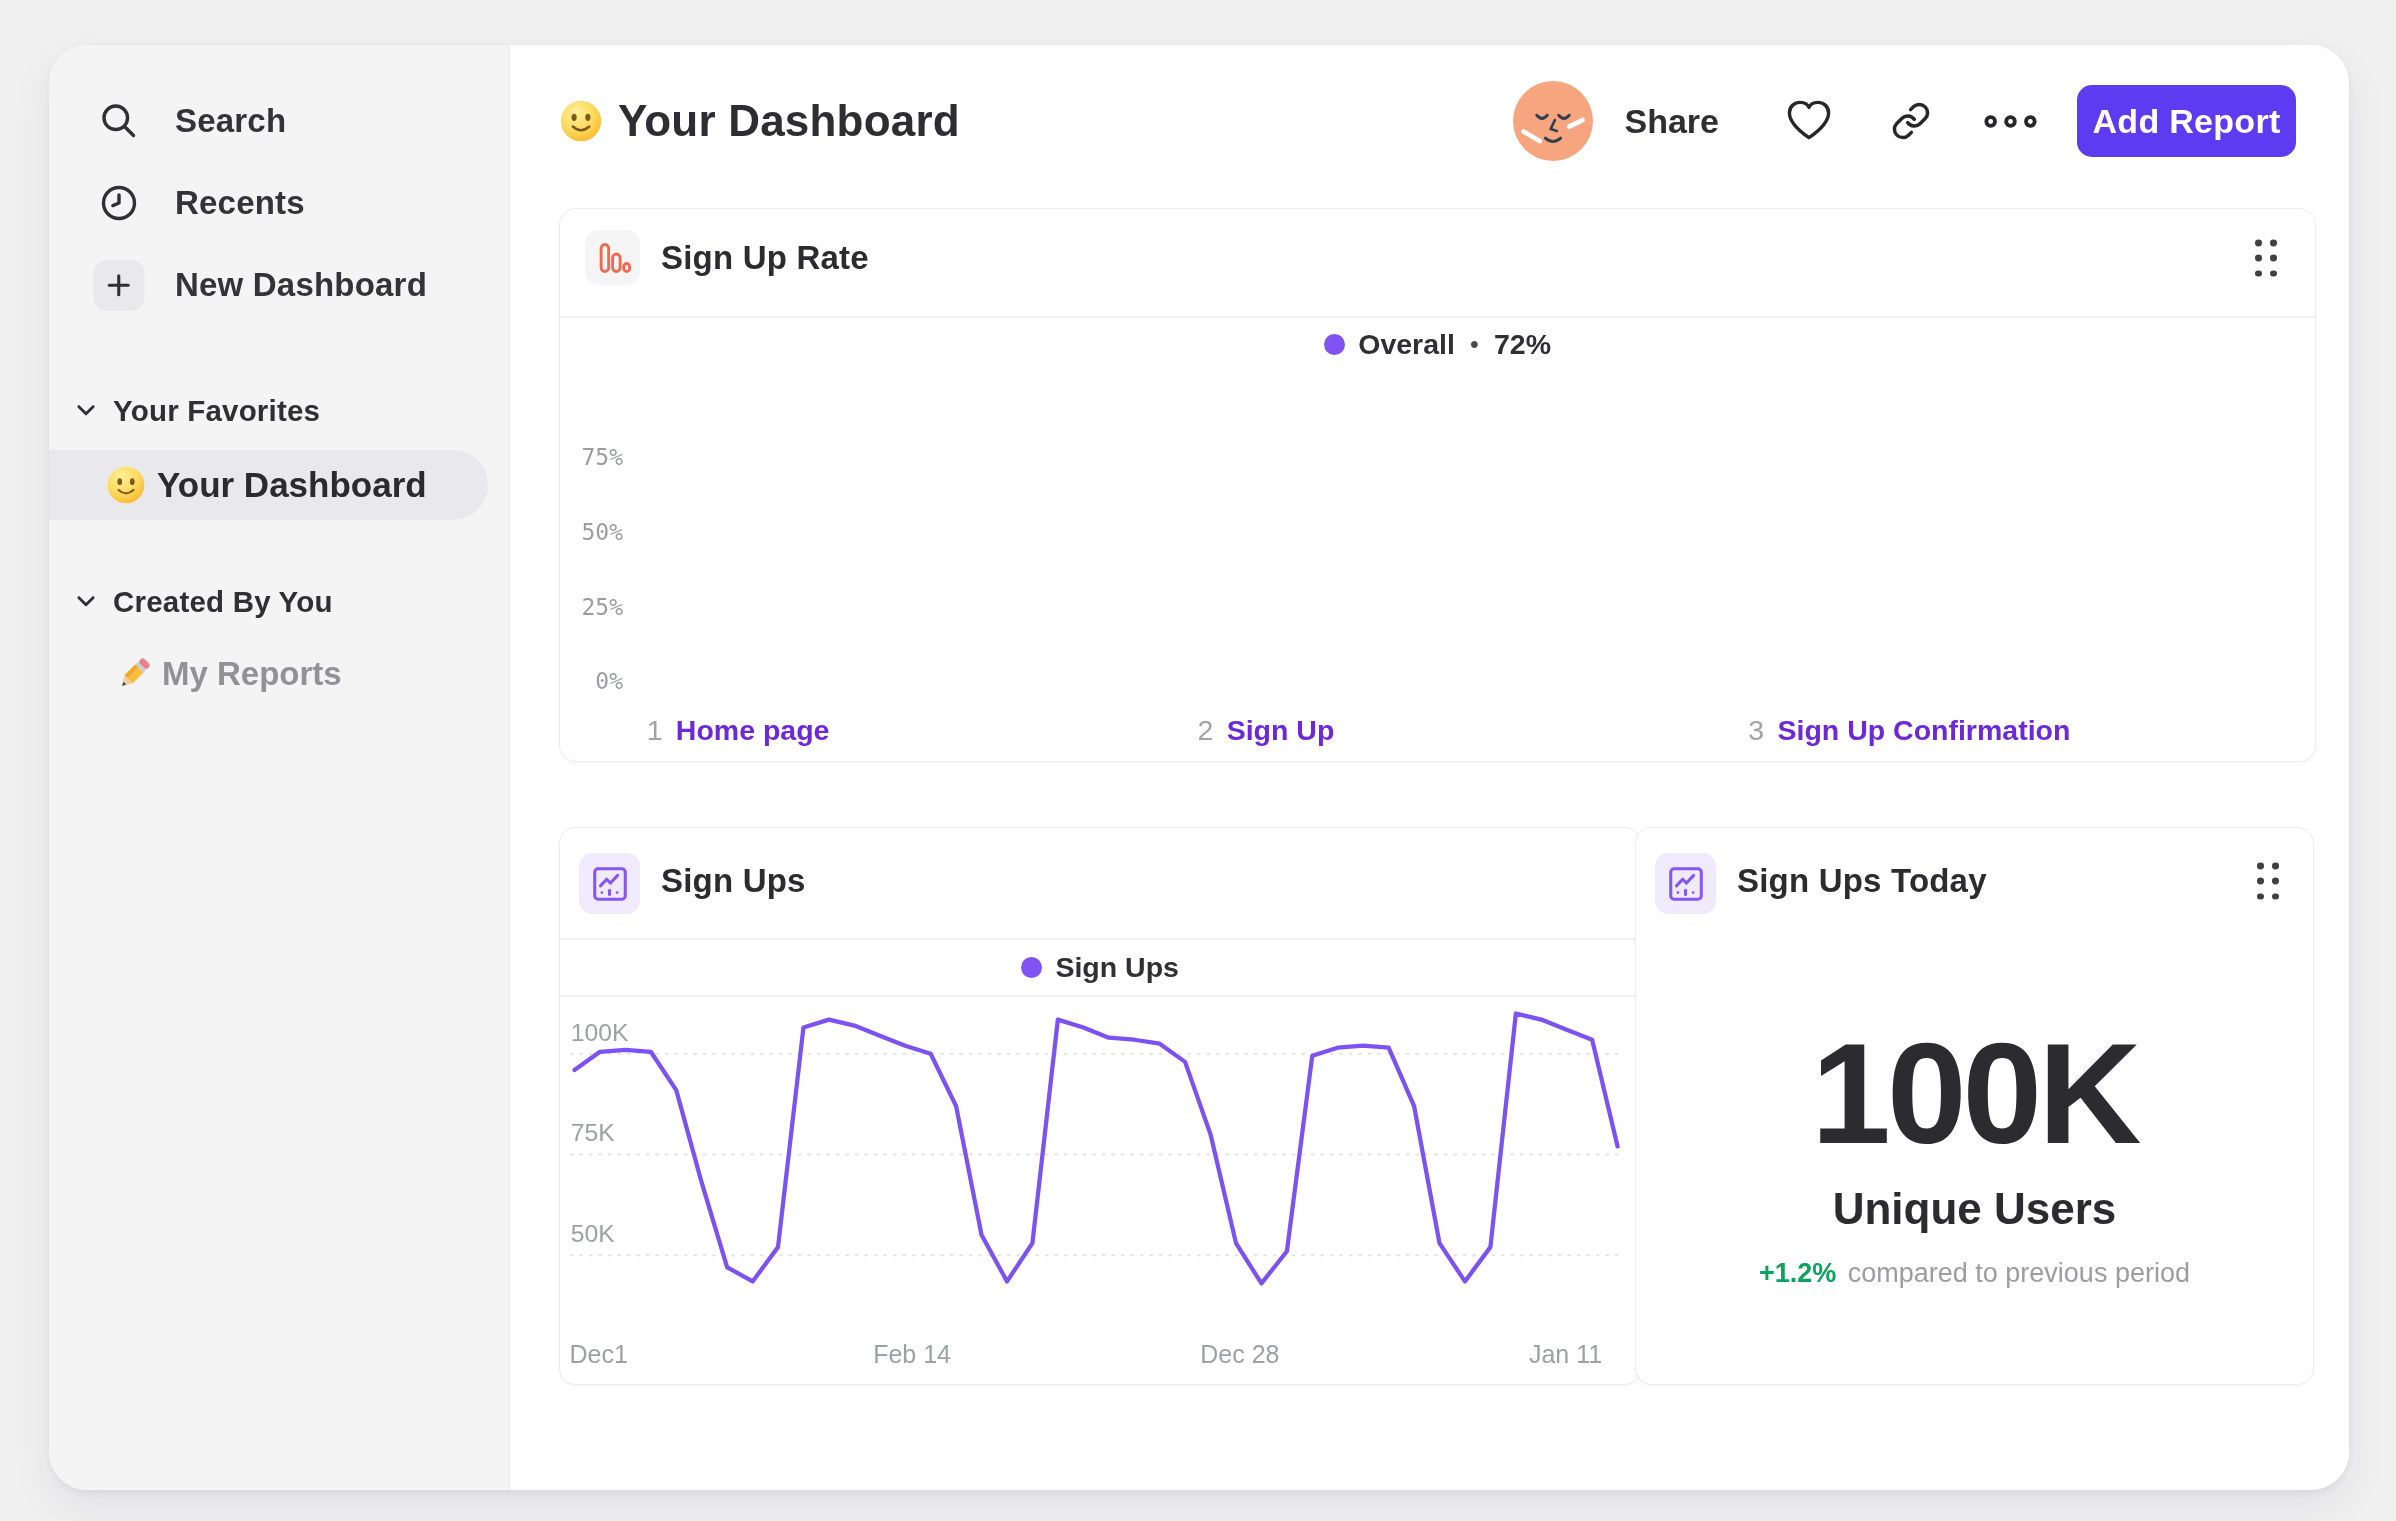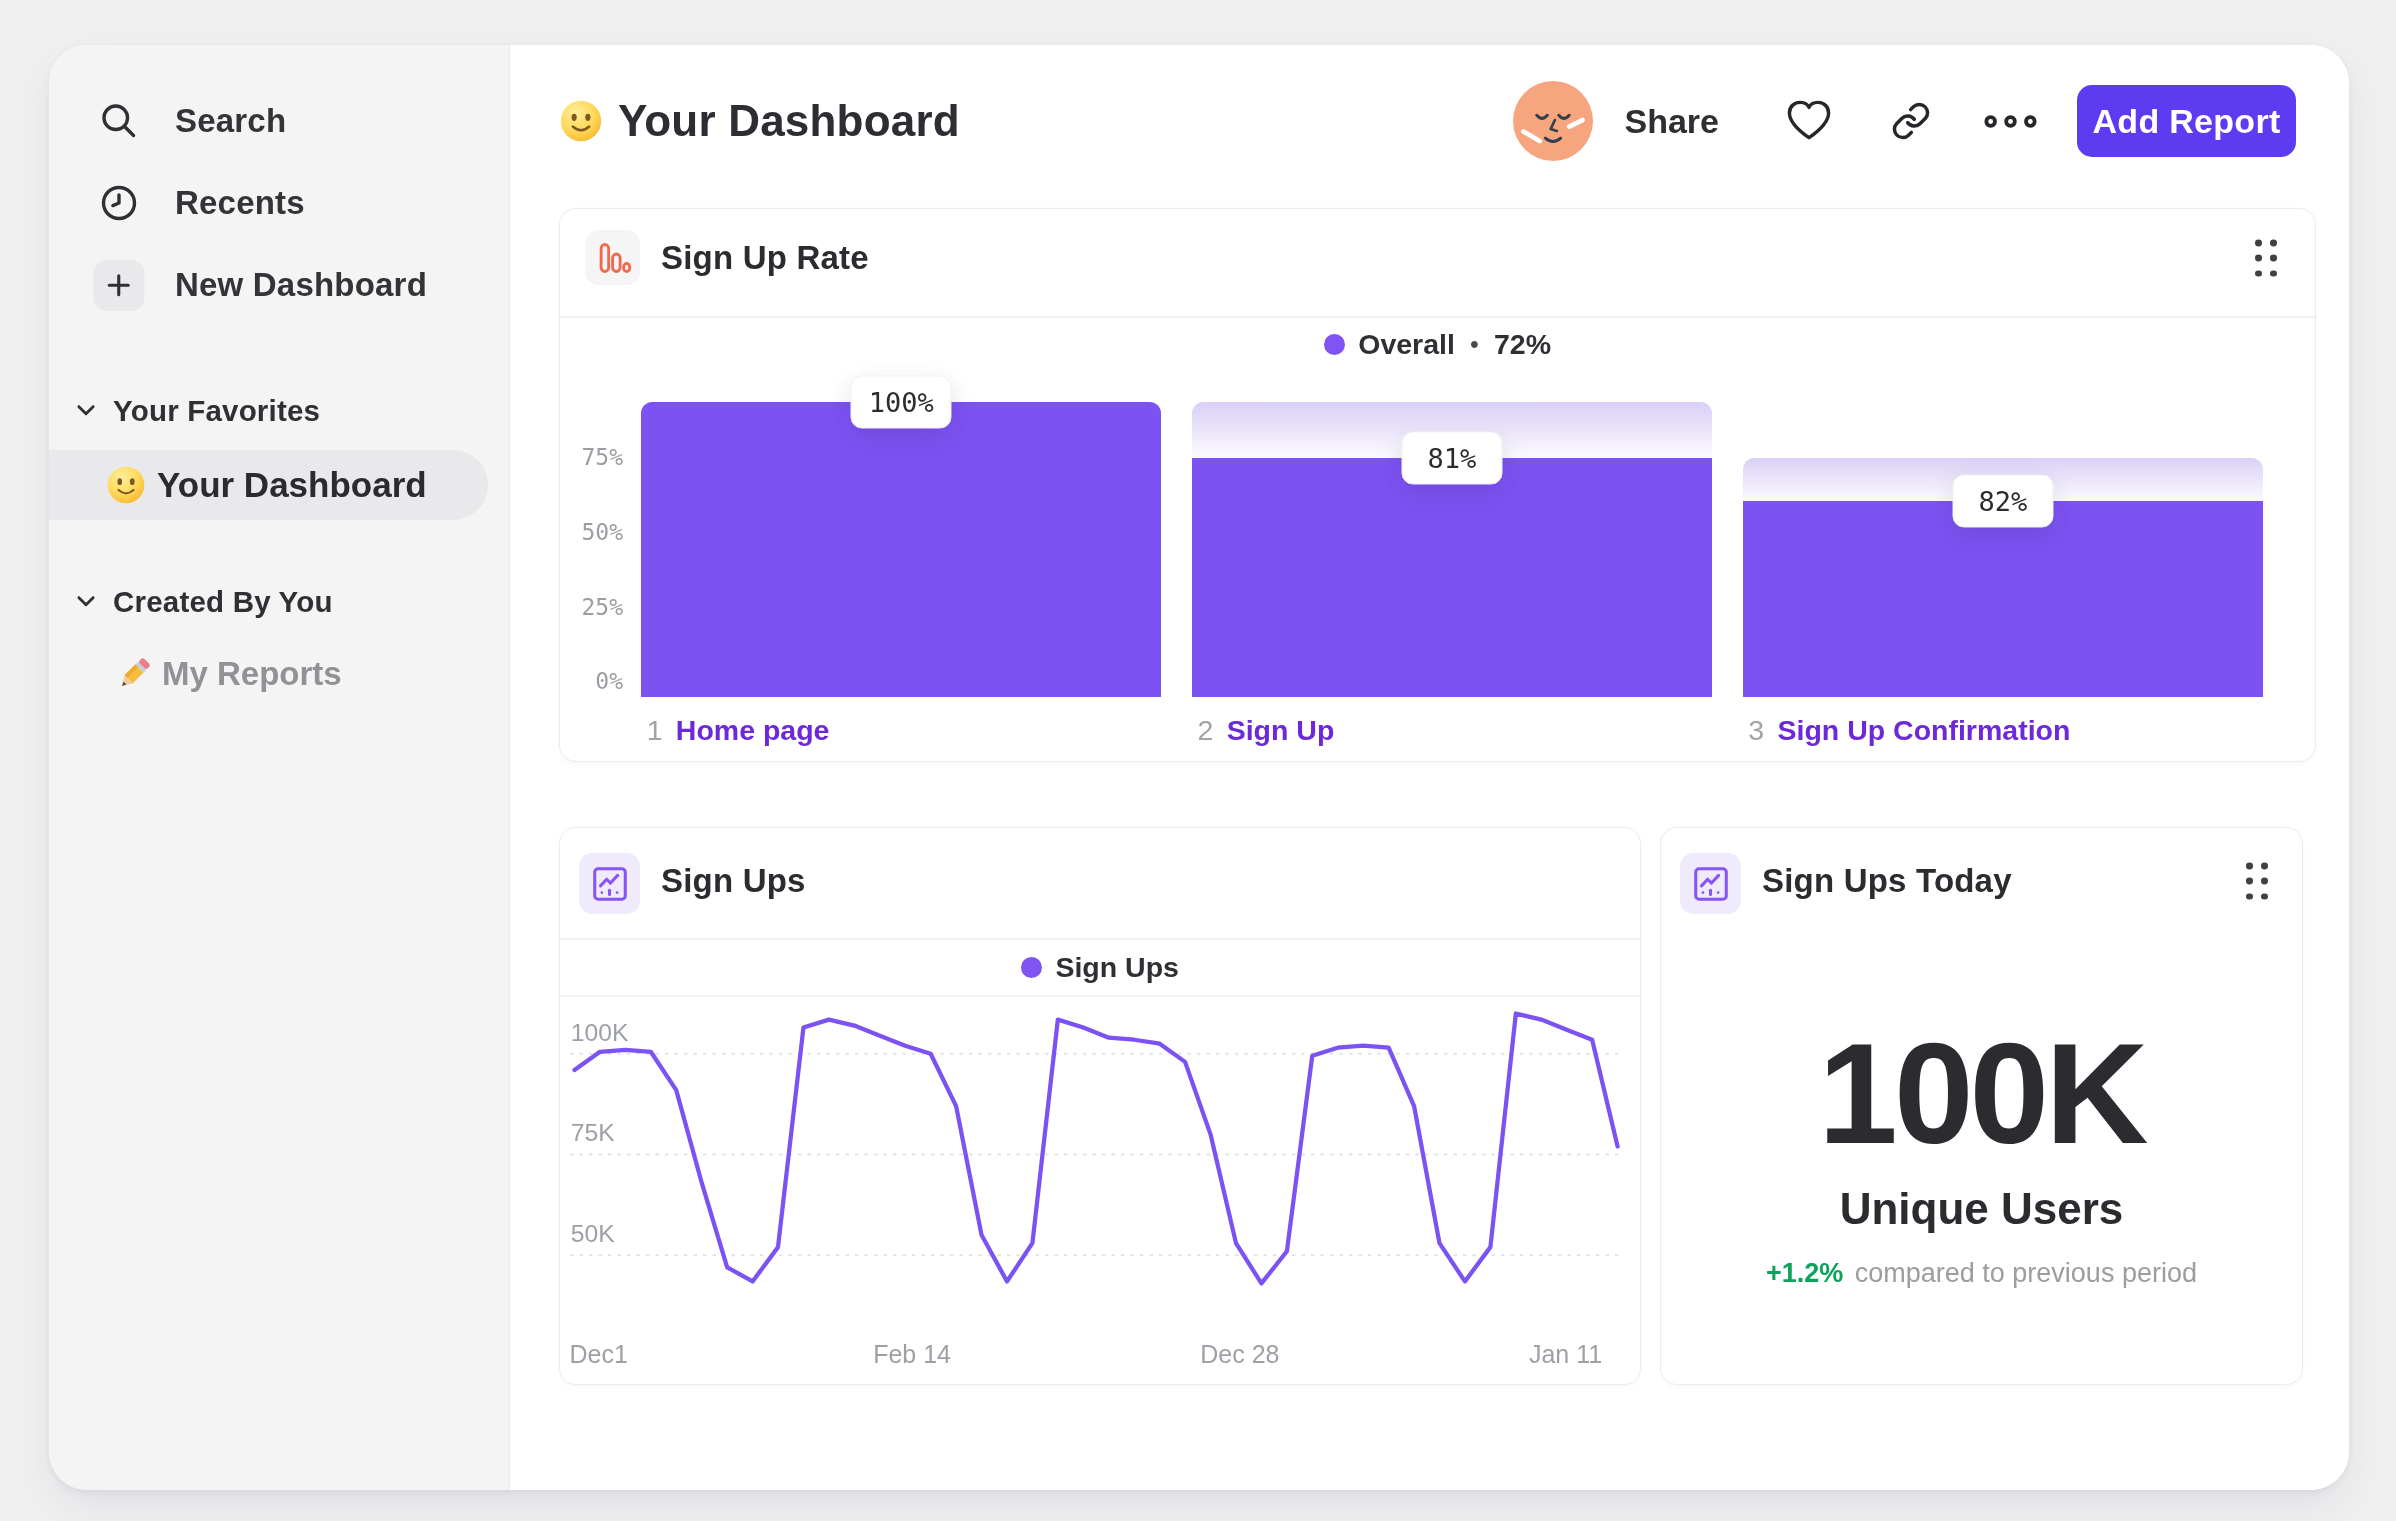--- a/index.html
+++ b/index.html
@@ -90,21 +90,21 @@
   #line-card .card-title{left:101px;top:53px;transform:translateY(-50%);}
   #line-card .hdivider.d1{top:110px;}
   #line-card .legend-row{top:118px;height:42px;}
   #line-card .hdivider.d2{top:167px;}
   .line-plot{position:absolute;left:9.5px;top:165px;width:1054px;height:342px;}
   .xlabels{position:absolute;left:9.5px;top:512px;width:1054px;height:30px;}
   .xlabel{position:absolute;top:0;font-size:25px;color:#9DA0A5;white-space:nowrap;}
   .xlabel.centered{transform:translateX(-50%);}
 
   
-  #stat-card{left:1150px;top:782px;width:641px;height:556px;}
+  #stat-card{left:1125px;top:782px;width:641px;height:556px;padding-left:36px;}
   #stat-card .card-icon-bg{left:19px;top:25px;width:61px;height:61px;background:#EFEBFC;}
   #stat-card .card-title{left:101px;top:53px;transform:translateY(-50%);}
   #stat-card .drag-handle{right:34px;top:53px;transform:translateY(-50%);}
   .big-value{position:absolute;left:0;right:0;top:185px;height:162px;line-height:162px;text-align:center;
              font-size:143px;font-weight:bold;letter-spacing:-3.8px;color:#2B2B30;}
   .big-label{position:absolute;left:0;right:0;top:360px;height:42px;line-height:42px;text-align:center;
              font-size:44px;font-weight:bold;color:#2B2B30;}
   .change-row{position:absolute;left:0;right:0;top:426px;height:38px;display:flex;align-items:center;justify-content:center;gap:11.4px;
               font-size:27px;}
   .change-pct{font-weight:bold;color:#0DA35C;}
@@ -281,36 +281,20 @@
         <span class="legend-sep">•</span>
         <span class="legend-text">72%</span>
       </div>
 
       <div class="fticks mono" id="funnel-yticks">
           <div class="ftick" style="top: 234px;">75%</div>
           <div class="ftick" style="top: 309px;">50%</div>
           <div class="ftick" style="top: 384px;">25%</div>
           <div class="ftick" style="top: 458px;">0%</div>
         </div>
-      <div class="fbars" id="funnel-bars">
-          <div class="fbar" style="left: 0%; width: 32.08%;">
-            <div class="fbar-solid" style="top: 0px; background: rgb(124, 82, 243); border-radius: 11.4px 11.4px 0px 0px;"></div>
-            <div class="fbar-label mono" style="left: 50%; top: 0px;">100%</div>
-          </div>
-          <div class="fbar" style="left: 33.96%; width: 32.08%;">
-            <div class="fbar-grad" style="top: 0px; height: 56px;"></div>
-            <div class="fbar-solid" style="top: 56px; background: rgb(124, 82, 243); border-radius: 0px;"></div>
-            <div class="fbar-label mono" style="left: 50%; top: 56px;">81%</div>
-          </div>
-          <div class="fbar" style="left: 67.92%; width: 32.08%;">
-            <div class="fbar-grad" style="top: 56px; height: 43px;"></div>
-            <div class="fbar-solid" style="top: 99px; background: rgb(124, 82, 243); border-radius: 0px;"></div>
-            <div class="fbar-label mono" style="left: 50%; top: 99px;">82%</div>
-          </div>
-        </div>
       <div class="fcats" id="funnel-cats">
           <div class="fcat" style="left: 0.35%;">
             <span class="idx">1</span>
             <span class="nm">Home page</span>
           </div>
           <div class="fcat" style="left: 34.31%;">
             <span class="idx">2</span>
             <span class="nm">Sign Up</span>
           </div>
           <div class="fcat" style="left: 68.27%;">

